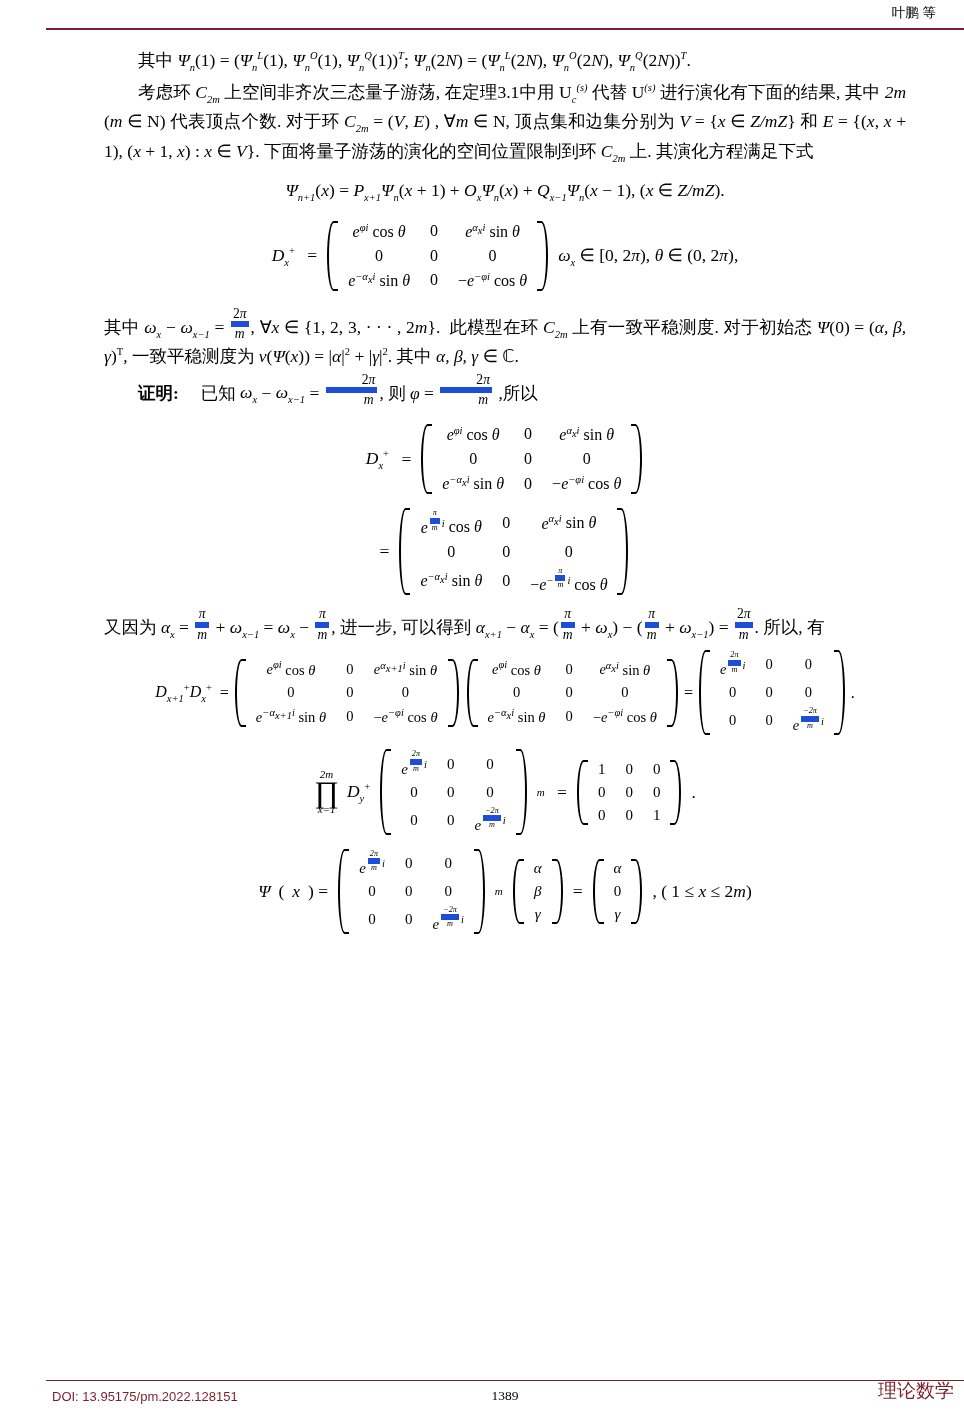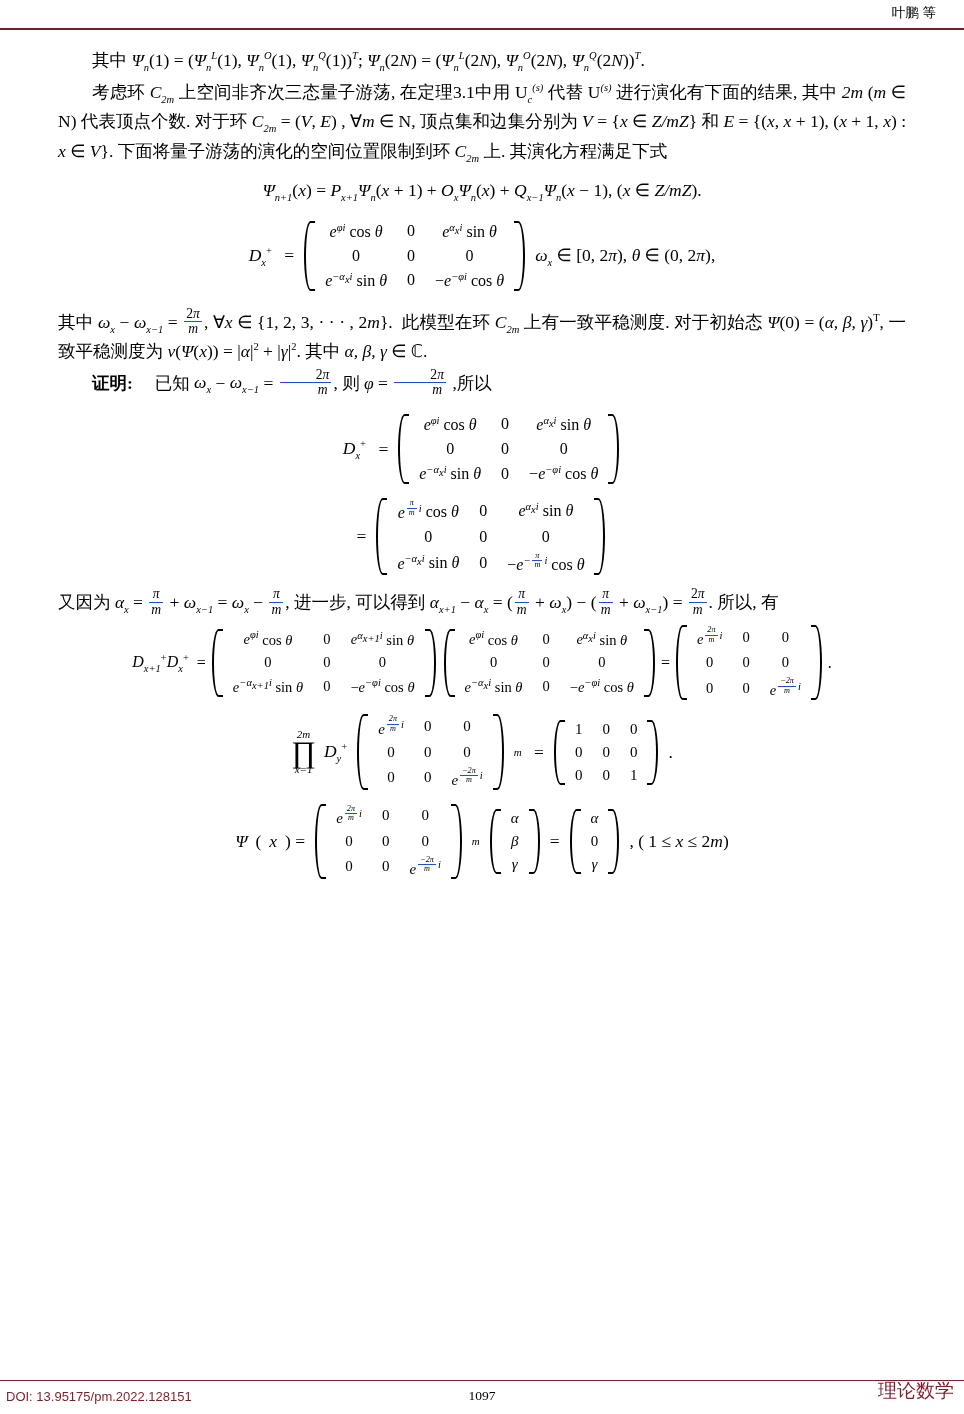--- a/index.html
+++ b/index.html
@@ -5,21 +5,21 @@
   html,body{margin:0;padding:0;}
   body{
     width:964px;height:1414px;
     background:#ffffff;
     font-family:"Liberation Serif", serif;
     color:#000;
     position:relative;
     overflow:hidden;
   }
   .page{
-    position:absolute;inset:0;
+    position:absolute;inset:0;margin-left:46px;
   }
   
   .header{
     position:absolute;top:0;left:0;right:0;height:30px;
   }
   .header-author{
     position:absolute;right:28px;top:4px;
     font-size:13.5px;color:#000;
     font-family:"Liberation Sans", sans-serif;
   }
@@ -65,21 +65,21 @@
     font-size:17.5px;
     margin:14px 0 12px 0;
   }
   .math{ font-family:"Liberation Serif", serif; font-style:italic; }
   .up{ font-style:normal; }
   .bold{ font-weight:bold; font-style:normal; }
   sub,sup{ font-size:10.5px; font-style:italic;}
   sup.up,sub.up{font-style:normal;}
   
   .frac{display:inline-block;vertical-align:-0.42em;text-align:center;font-size:0.78em;line-height:1.05;margin:0 2px;}
-  .frac .num{display:block;border-bottom:1px solid #1d4ed8;padding:0 2px;}
+  .frac .num{display:block;border-bottom:6px solid #1d4ed8;padding:0 2px;}
   .frac .den{display:block;padding:0 2px;}
   
   .matrix-wrap{display:inline-flex;align-items:flex-end;vertical-align:middle;}
   .paren{
     display:inline-block;
     font-size:1em;
     width:13px;
     align-self:stretch;
     position:relative;
   }
@@ -440,17 +440,17 @@
         <span class="paren right"></span>
       </span>
       <span>, ( 1 ≤ <span class="math">x</span> ≤ 2<span class="math">m</span>)</span>
     </div>
 
   </div>
 
   <div class="footer">
     <div class="footer-rule"></div>
     <div class="footer-left">DOI: 13.95175/pm.2022.128151</div>
-    <div class="footer-center">1097</div>
+    <div class="footer-center">1389</div>
     <div class="footer-right">理论数学</div>
   </div>
 
 </div>
 
 </body></html>

